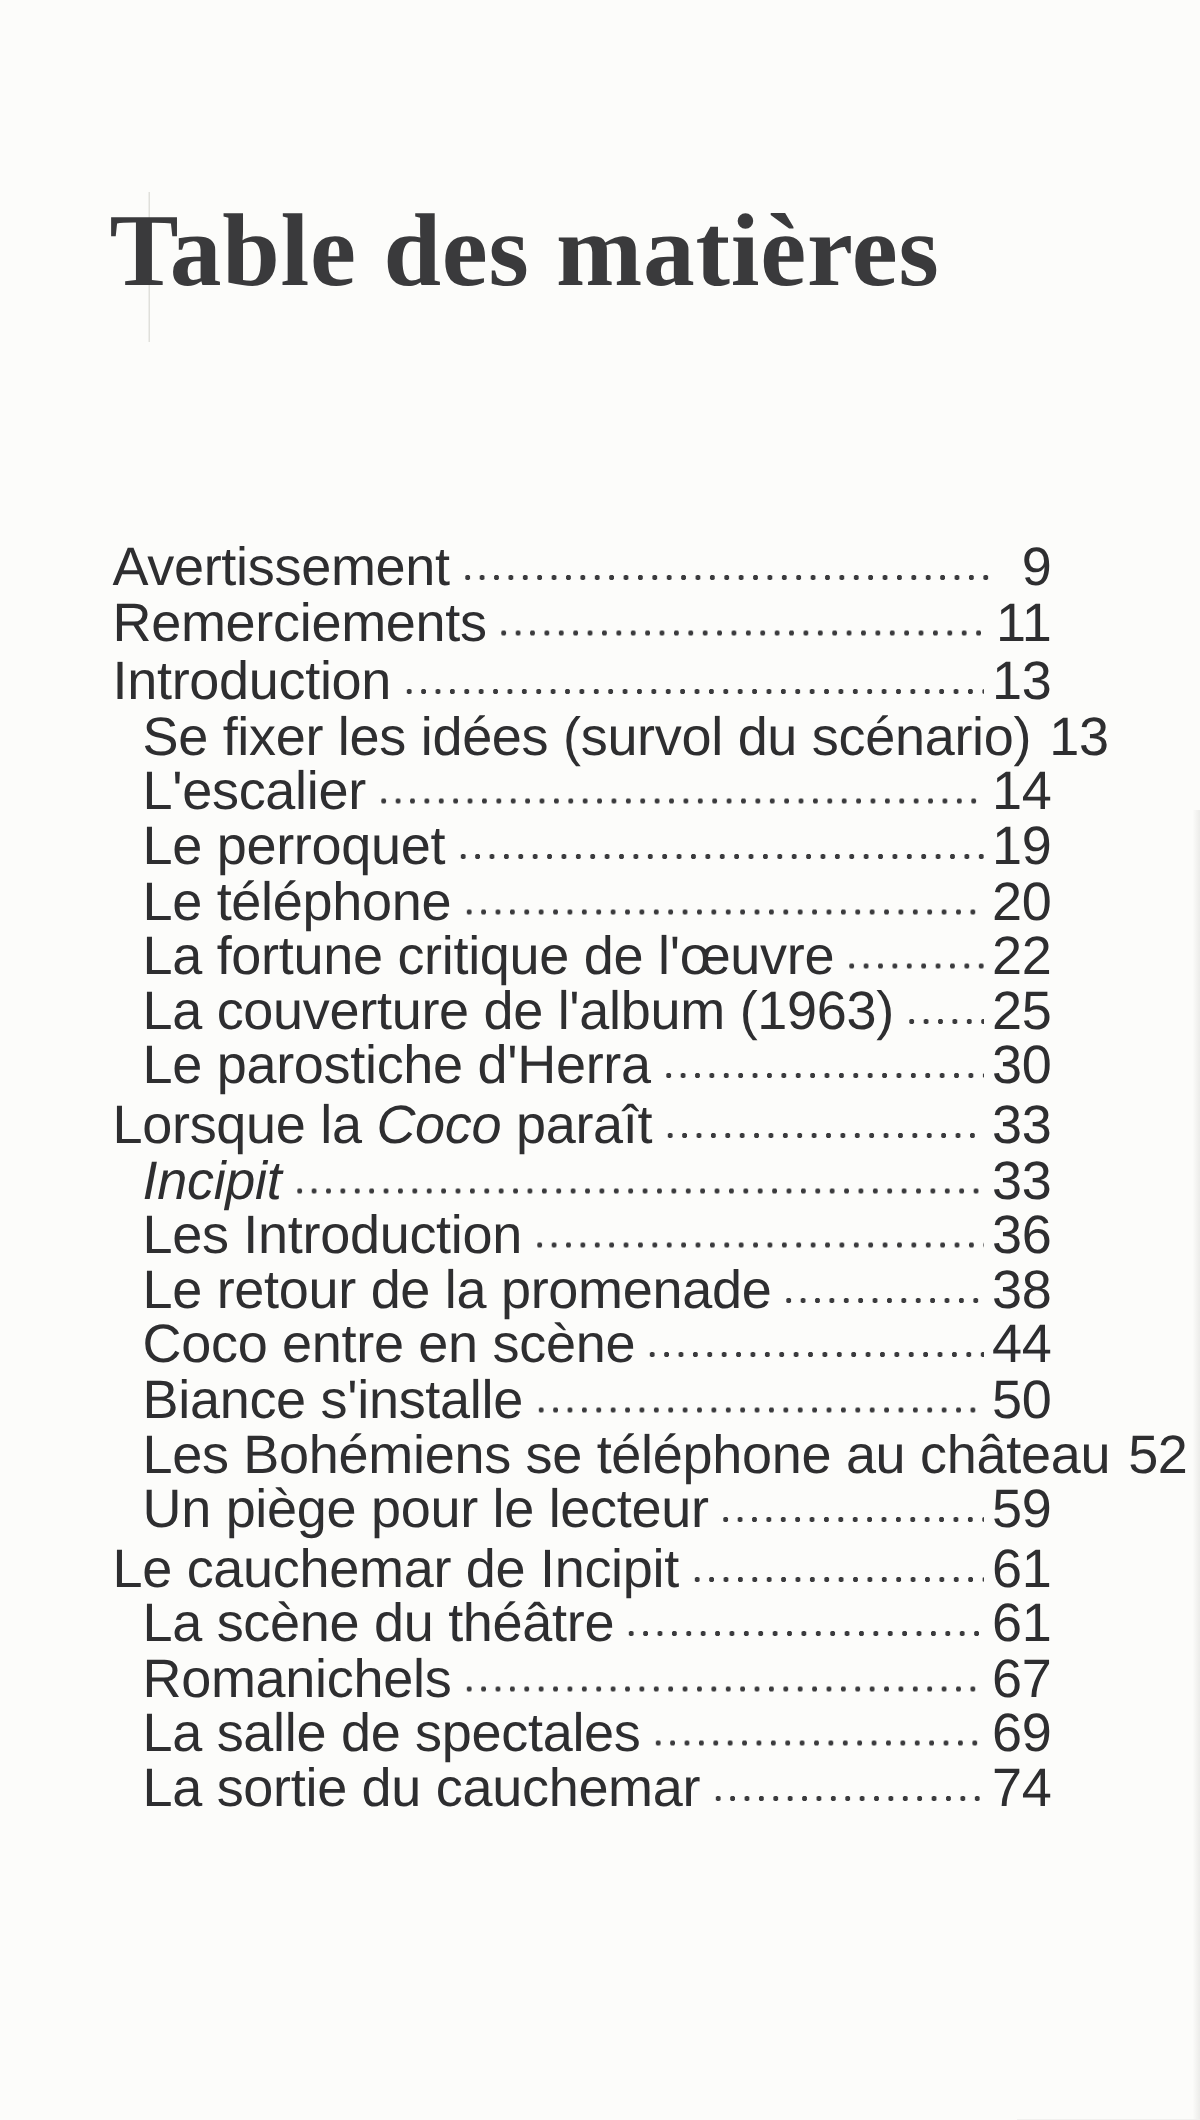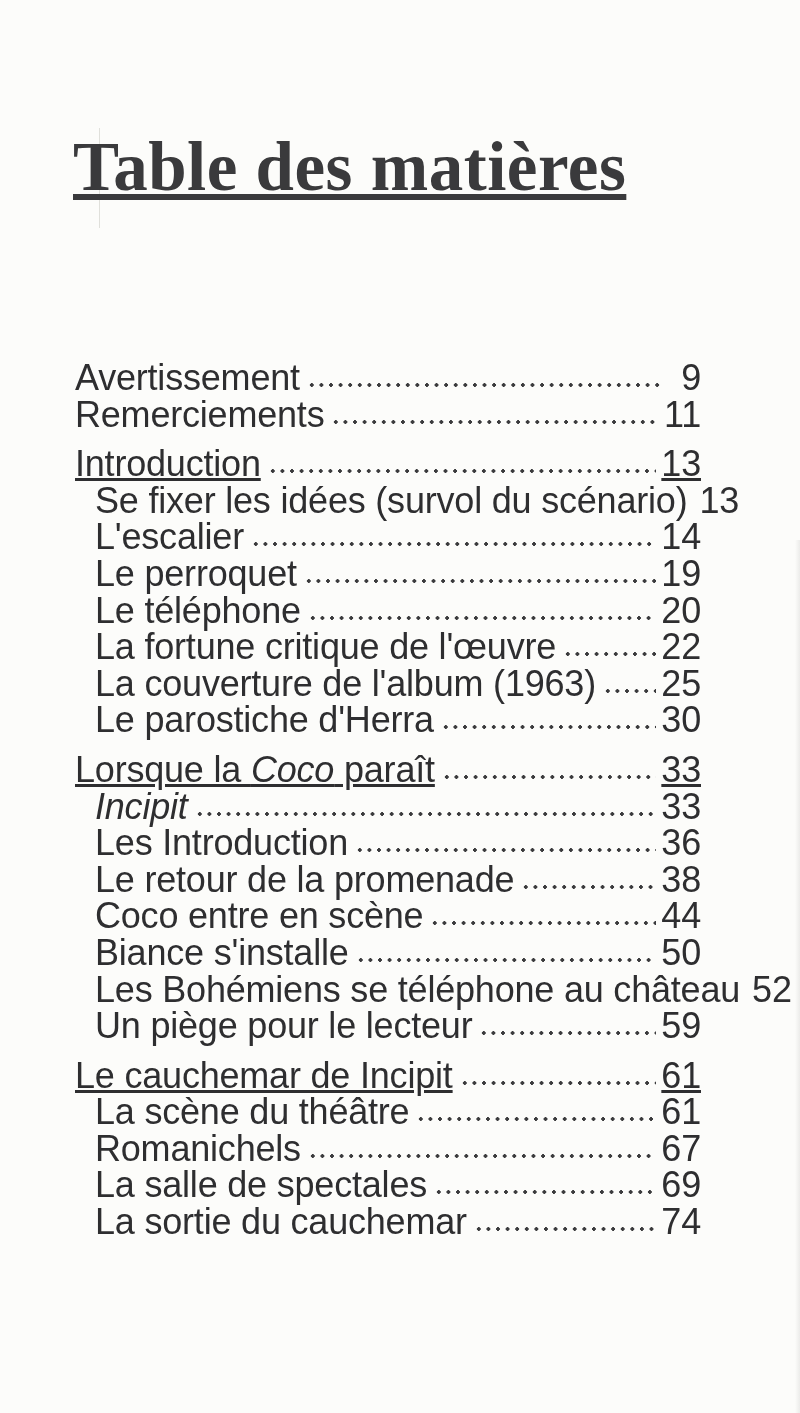--- a/index.html
+++ b/index.html
@@ -37,39 +37,37 @@
     position: absolute;
     left: 73px;
     top: 128px;
     margin: 0;
     font-family: "Liberation Serif", serif;
     font-weight: 700;
     font-size: 69px;
     letter-spacing: 0.5px;
     color: #3a3a3c;
     white-space: nowrap;
-    text-decoration: underline;
   }
   .toc {
     position: absolute;
     left: 75px;
     top: 357px;
     width: 626px;
   }
   .toc-row {
     display: flex;
     align-items: baseline;
     height: 36.6px;
     font-size: 36px;
     letter-spacing: -0.2px;
     white-space: nowrap;
   }
   .toc-row.gap {
-    margin-top: 13px;
-    text-decoration: underline;
+    margin-top: 3px;
   }
   .toc-row.level-1 {
     padding-left: 20px;
   }
   .toc-label { flex: 0 0 auto; }
   .toc-label .it { font-style: italic; }
   .leader {
     flex: 1 1 auto;
     align-self: stretch;
     margin: 0 5px 0 7px;

